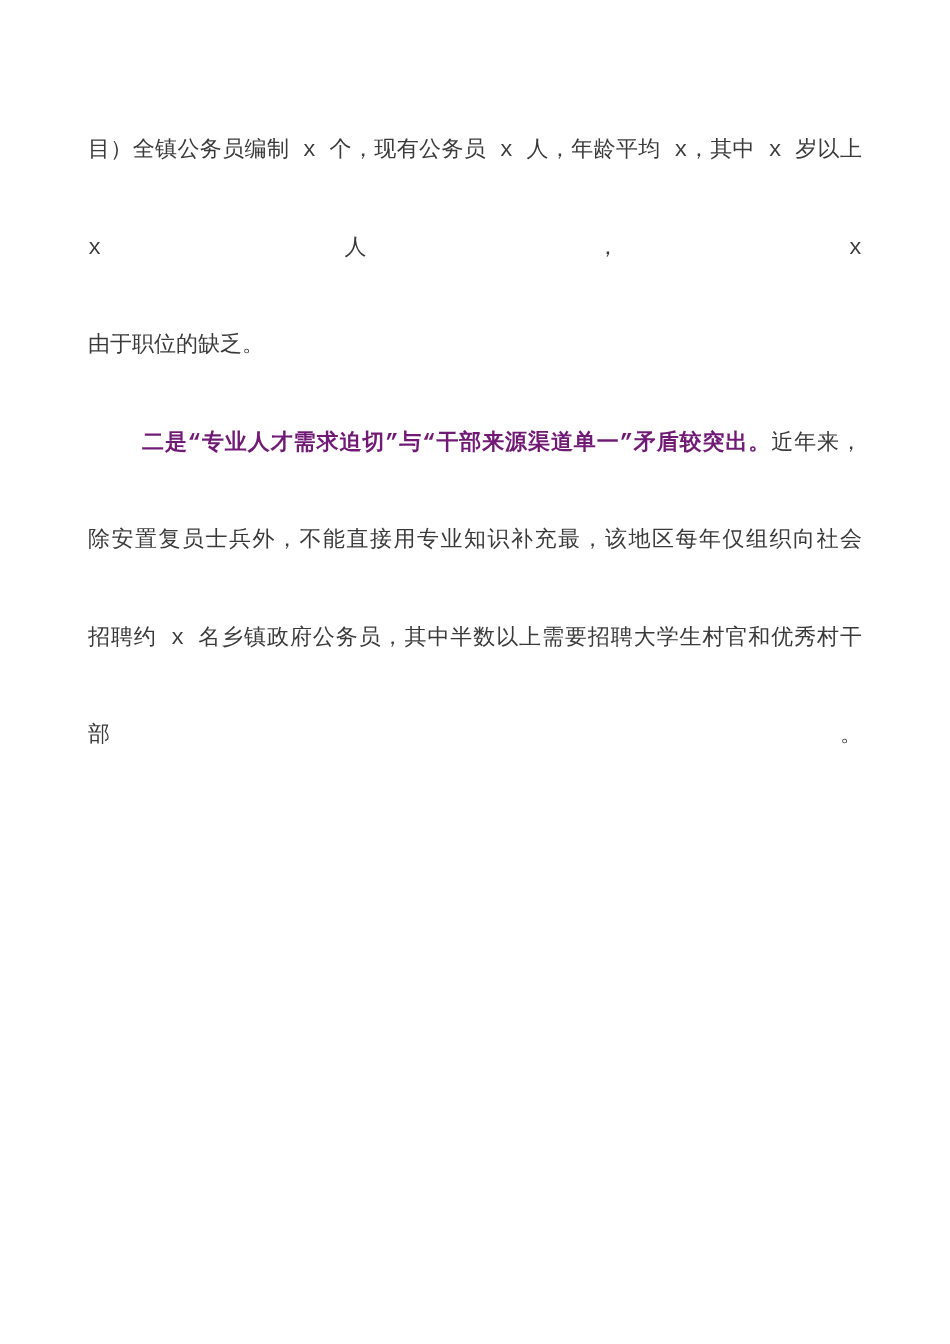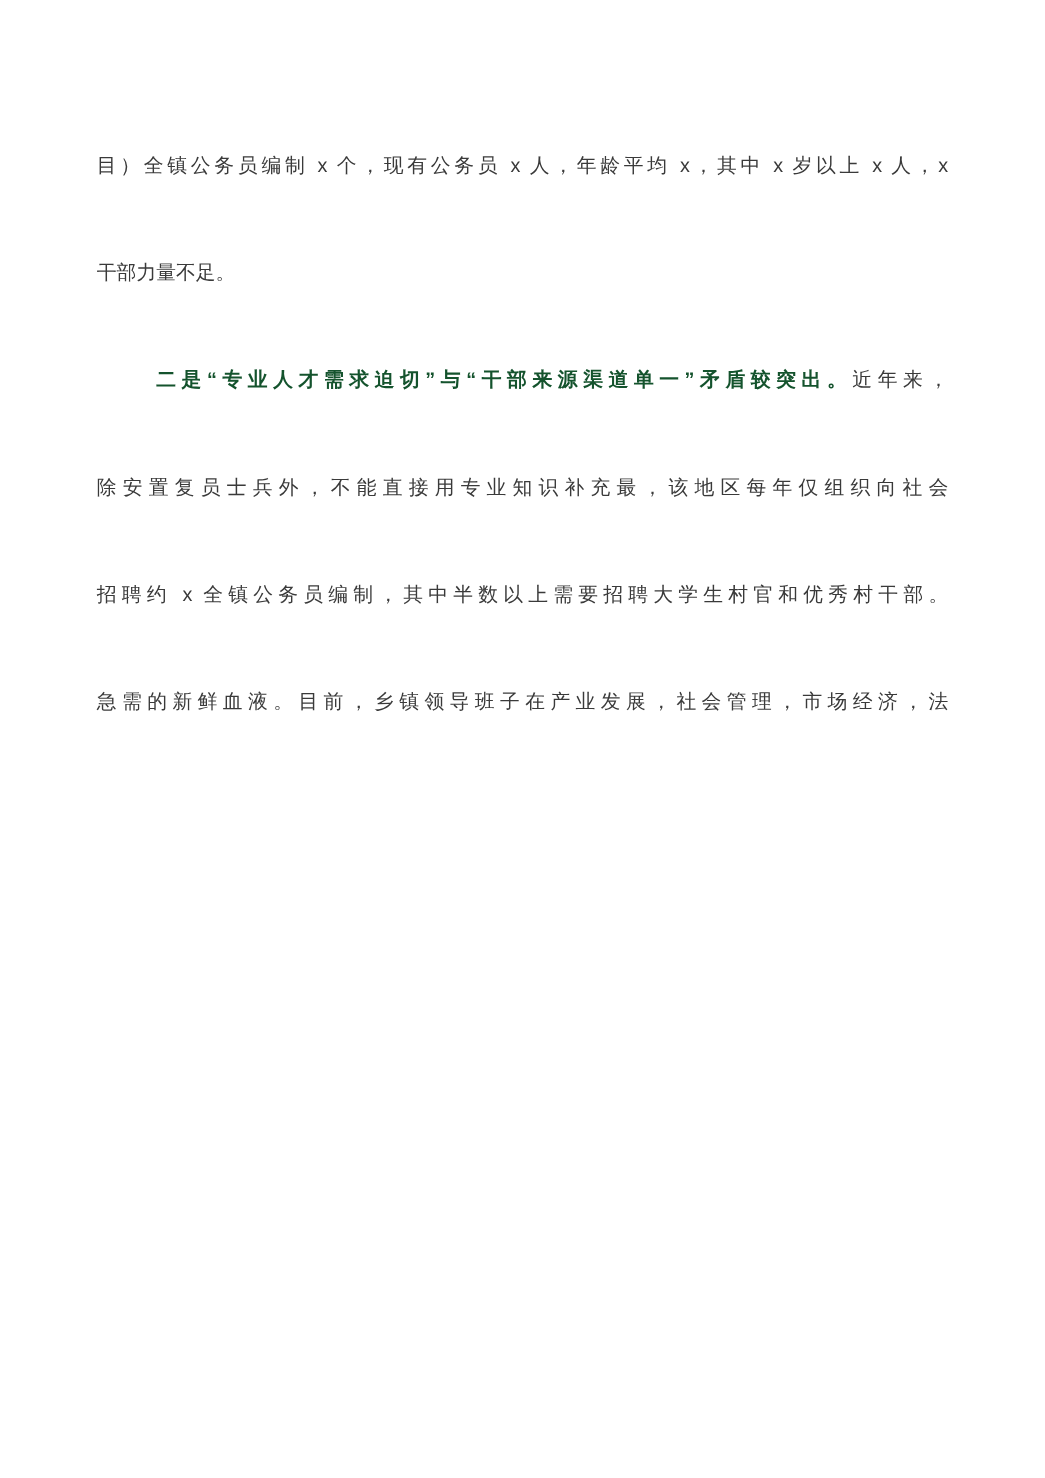--- a/index.html
+++ b/index.html
@@ -13,66 +13,65 @@
       height: 1344px;
       background: #ffffff;
       overflow: hidden;
       font-family: "Liberation Serif", "DejaVu Serif", serif;
     }
     .textblock {
       position: absolute;
       left: 88px;
       top: 102px;
       width: 774px;
-      font-size: 18px;
+      font-size: 22px;
       line-height: 97.5px;
       color: #3a3a3a;
-      font-family: Liberation Sans, sans-serif;
+      font-family: Liberation Mono, monospace;
     }
     .line {
       width: 774px;
       text-align: justify;
       text-align-last: justify;
       text-justify: inter-character;
       white-space: nowrap;
       white-space: normal;
     }
     .line.para-end {
       text-align: left;
       text-align-last: left;
     }
     .line.first-indent {
       text-indent: 54px;
     }
     .bold-run {
       font-weight: 700;
-      color: #14532d;
+      color: #701a75;
     }
     .normal-run {
       font-weight: 400;
     }
   </style>
 </head>
 <body>
 
 <div class="page">
   <div class="textblock">
 
     <div class="line">目）全镇公务员编制 x 个，现有公务员 x 人，年龄平均 x，其中 x 岁以上 x 人，x</div>
 
 
-    <div class="line para-end">干部力量不足。</div>
+    <div class="line para-end">由于职位的缺乏。</div>
 
     <div class="line first-indent">
       <span class="bold-run">二是“专业人才需求迫切”与“干部来源渠道单一”矛盾较突出。</span><span class="normal-run">近年来，</span>
     </div>
 
     <div class="line">除安置复员士兵外，不能直接用专业知识补充最，该地区每年仅组织向社会</div>
 
-    <div class="line">招聘约 x 全镇公务员编制，其中半数以上需要招聘大学生村官和优秀村干部。</div>
+    <div class="line">招聘约 x 名乡镇政府公务员，其中半数以上需要招聘大学生村官和优秀村干部。</div>
 
 
-    <div class="line">急需的新鲜血液。目前，乡镇领导班子在产业发展，社会管理，市场经济，法</div>
 
 
 
   </div>
 </div>
 
 </body></html>

